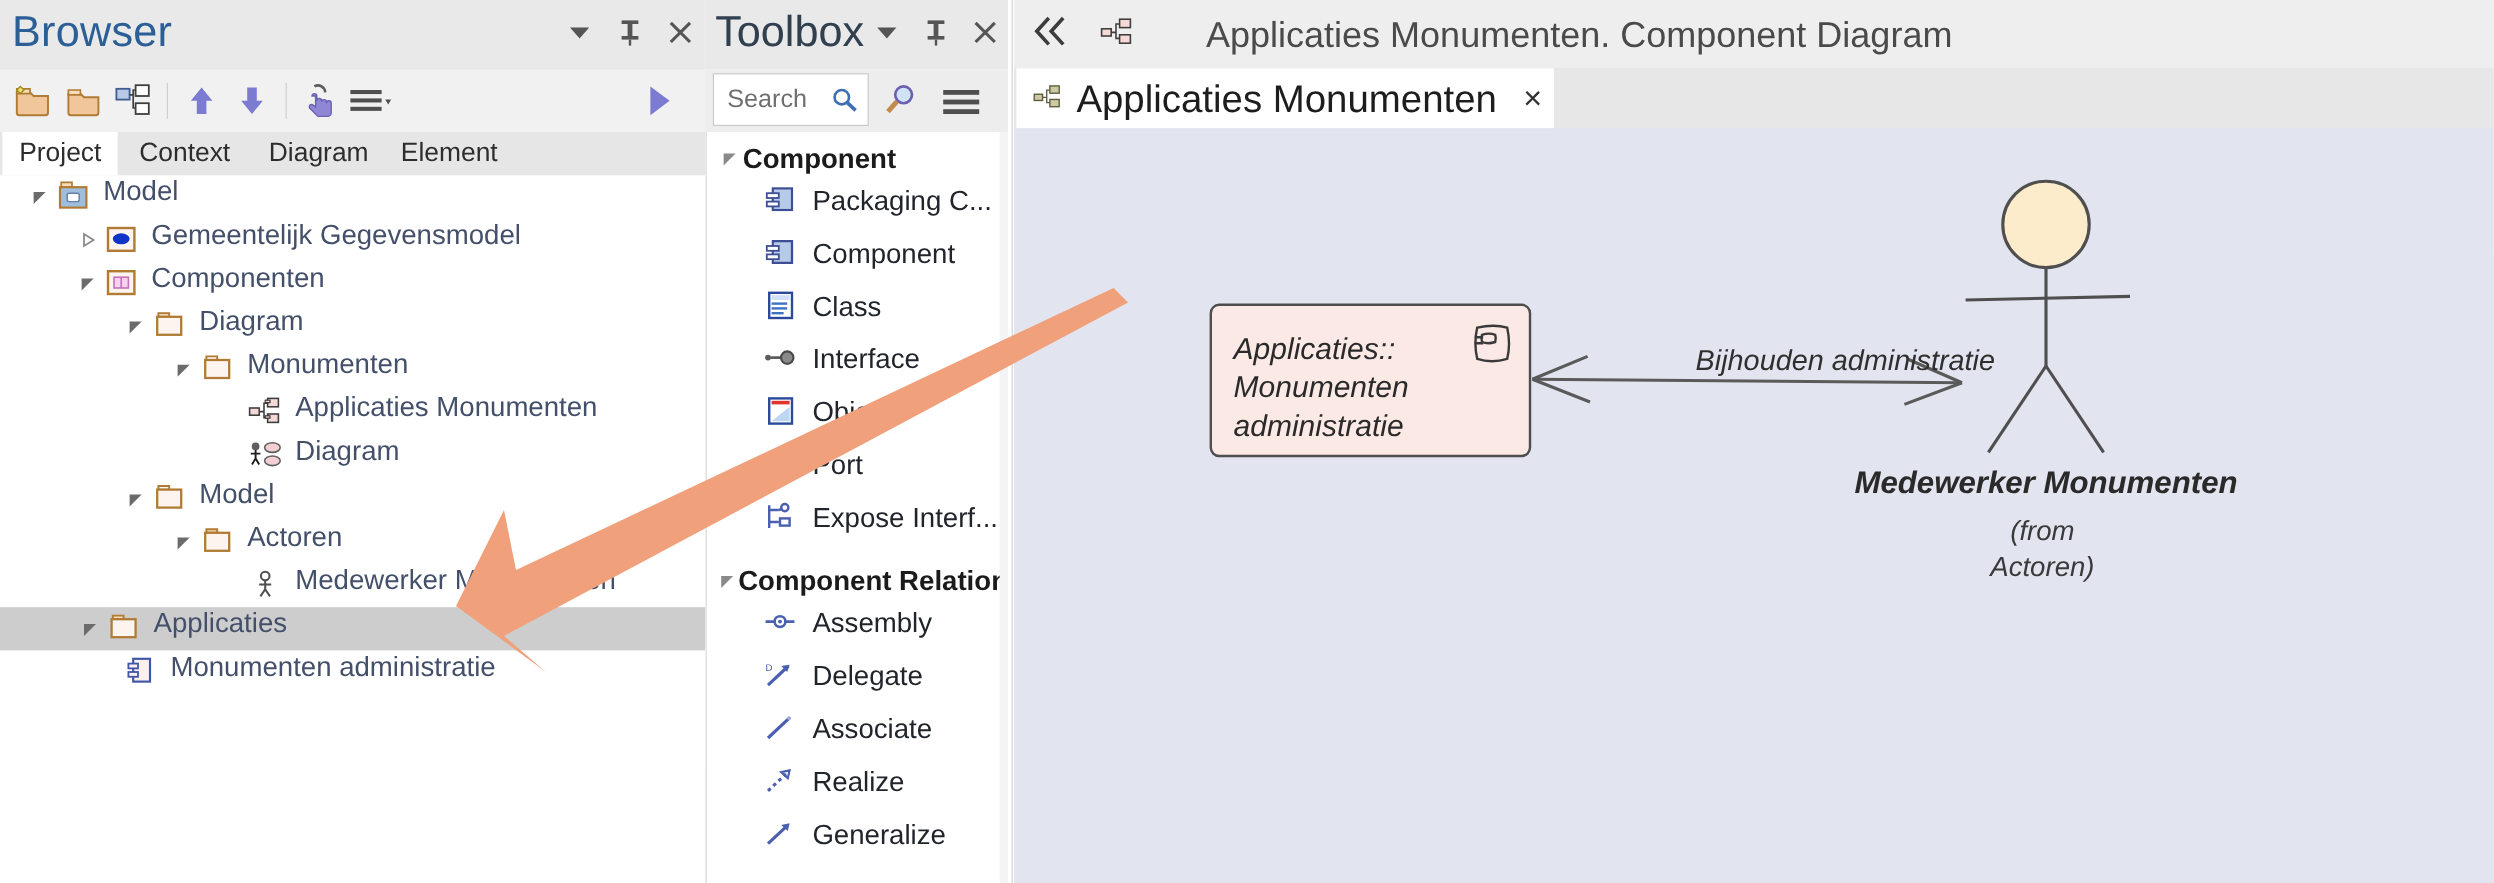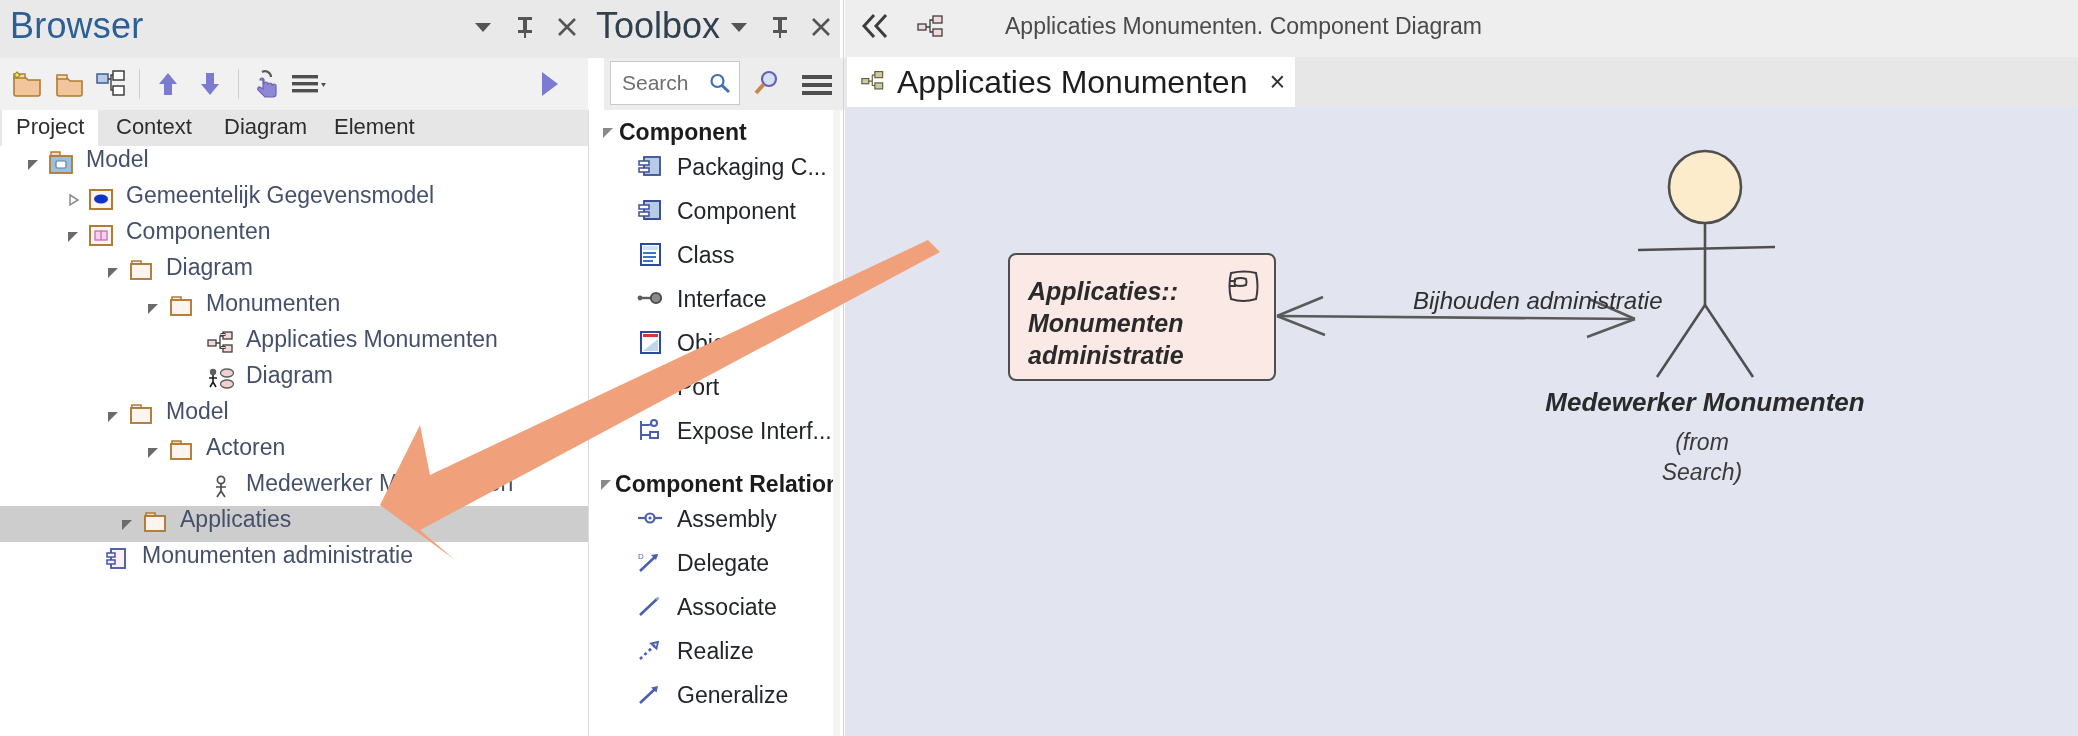--- a/index.html
+++ b/index.html
@@ -77,21 +77,21 @@
     position:absolute;left:588px;top:0;width:252px;height:640px;
     background:#ffffff;
   }
   .tbx-titlebar{position:relative;height:58px;background:#e9e9e9;}
   .tbx-title{
     position:absolute;left:8px;top:5px;font-size:36px;color:#31404f;
   }
   .tbx-btns{position:absolute;right:6px;top:14px;display:flex;gap:15px;align-items:center;}
 
   .tbx-search{
-    position:absolute;left:16px;top:58px;width:252px;height:52px;
+    position:absolute;left:0;top:58px;width:252px;height:52px;
     background:#ededed;
   }
   .search-box{
     position:absolute;left:6px;top:3px;width:130px;height:44px;
     background:#ffffff;border:1px solid #c9c9c9;box-sizing:border-box;
     display:flex;align-items:center;
   }
   .search-box input{
     border:0;outline:0;width:90px;margin-left:9px;
     font-size:21px;color:#5d5d5d;font-family:"Liberation Sans", sans-serif;
@@ -128,21 +128,21 @@
   .diagram-area{
     position:absolute;left:845px;top:0;width:1233px;height:736px;
     background:#e2e4ef;
   }
   .diag-header{
     position:absolute;left:0;top:0;width:1233px;height:57px;background:#eeeeee;
   }
   .chev{position:absolute;left:13px;top:10px;color:#3c3c3c;}
   .hdr-ico{position:absolute;left:70px;top:13px;}
   .hdr-path{
-    position:absolute;left:160px;top:13px;font-size:23px;color:#4a4a4a;white-space:nowrap;
+    position:absolute;left:160px;top:13px;font-size:30px;color:#4a4a4a;white-space:nowrap;
   }
   .diag-tabstrip{
     position:absolute;left:0;top:57px;width:1233px;height:50px;background:#e7e7e7;
   }
   .diag-tab{
     position:absolute;left:2px;top:0;height:50px;background:#ffffff;
     display:flex;align-items:center;padding:0 10px 0 12px;box-sizing:border-box;
   }
   .diag-tab .dt-ico{margin-right:8px;display:flex;align-items:center;}
   .dt-label{font-size:32px;color:#1d1d1d;white-space:nowrap;}
@@ -153,21 +153,21 @@
   }
 
   
   .comp-box{
     position:absolute;left:163px;top:146px;width:268px;height:128px;
     background:#fae9e5;border:2px solid #4e4e4e;border-radius:8px;
     box-sizing:border-box;
   }
   .comp-text{
     position:absolute;left:18px;top:20px;width:190px;
-    font-size:25px;font-weight:bold;font-style:italic;color:#2a2a2a;
+    font-size:25px;font-weight:normal;font-style:italic;color:#2a2a2a;
     line-height:32px;
   }
   .comp-glyph{position:absolute;right:11px;top:10px;}
 
   .conn-label{
     position:absolute;left:568px;top:180px;
     font-size:24px;font-style:italic;color:#2f2f2f;white-space:nowrap;
   }
   .actor-name{
     position:absolute;left:645px;top:280px;width:430px;text-align:center;
@@ -417,21 +417,21 @@
         <div class="tw"></div>
         <div class="tree-ico">
           <svg width="32" height="30" viewBox="0 0 32 30">
             <circle cx="16" cy="7" r="3.6" fill="none" stroke="#4f4f4f" stroke-width="1.7"></circle>
             <path d="M16 11 v7 M11 14 h10 M16 18 l-4 6 M16 18 l4 6" stroke="#4f4f4f" stroke-width="1.7" fill="none"></path>
           </svg>
         </div>
         <div class="tree-label">Medewerker Monumenten</div>
       </div>
 
-      <div class="tree-row selected" style="padding-left:116px;">
+      <div class="tree-row selected" style="padding-left:64px;">
         <div class="tw">
           <svg width="14" height="14" viewBox="0 0 14 14">
               <path d="M2 3 L12 3 L2 13 Z" fill="#6b6b6b"></path>
             </svg>
         </div>
         <div class="tree-ico">
           <svg width="32" height="30" viewBox="0 0 32 30">
             <path d="M7 4 h9 v3 h-9 z" fill="#f6dcbb" stroke="#b07b34" stroke-width="1.6"></path>
             <rect x="6" y="7" width="20" height="15" fill="#fdf4ef" stroke="#b07b34" stroke-width="1.9"></rect>
           </svg>
@@ -730,21 +730,21 @@
       <svg class="actor-svg" style="position:absolute;left:0;top:0;width:1233px;height:629px;">
         <ellipse cx="860" cy="80" rx="36" ry="36" fill="#fdeccb" stroke="#4f4f4f" stroke-width="2.6"></ellipse>
         <line x1="860" y1="116" x2="860" y2="198" stroke="#4f4f4f" stroke-width="2.6"></line>
         <line x1="793" y1="143" x2="930" y2="140" stroke="#4f4f4f" stroke-width="2.6"></line>
         <line x1="860" y1="198" x2="812" y2="270" stroke="#4f4f4f" stroke-width="2.6"></line>
         <line x1="860" y1="198" x2="908" y2="270" stroke="#4f4f4f" stroke-width="2.6"></line>
       </svg>
       <div class="actor-name">Medewerker Monumenten</div>
       <div class="actor-from">
         <div>(from</div>
-        <div>Search)</div>
+        <div>Actoren)</div>
       </div>
 
     </div>
   </div>
 
   <svg class="overlay-arrow" viewBox="0 0 2078 736">
     <path d="M928 240 L940 252 L420 530 L455 560 L380 505 L420 425 L430 475 Z" fill="#f0a07a"></path>
   </svg>
 
 </div>

